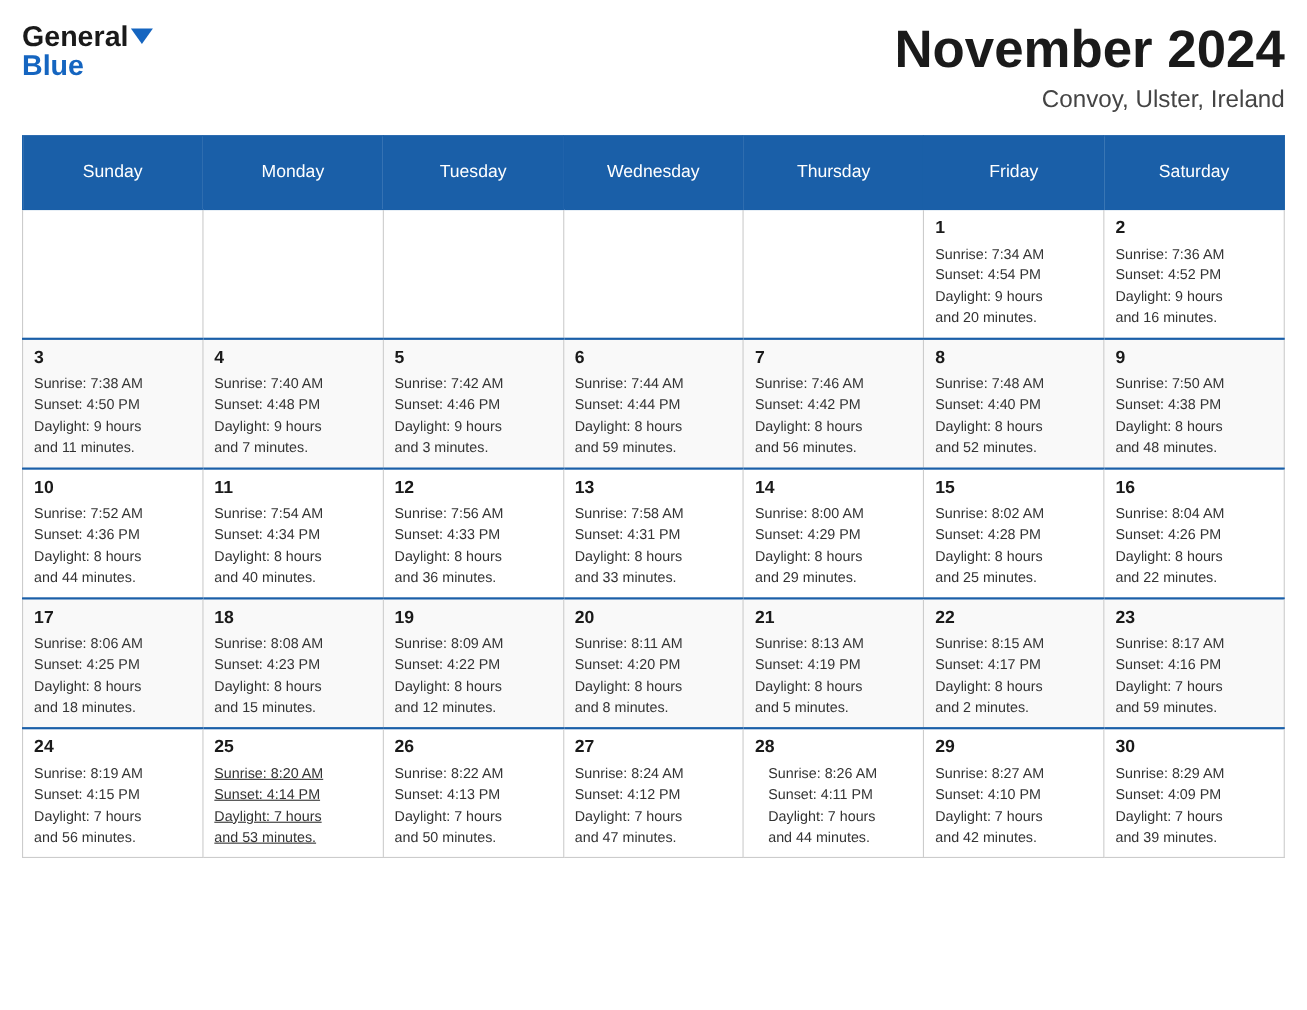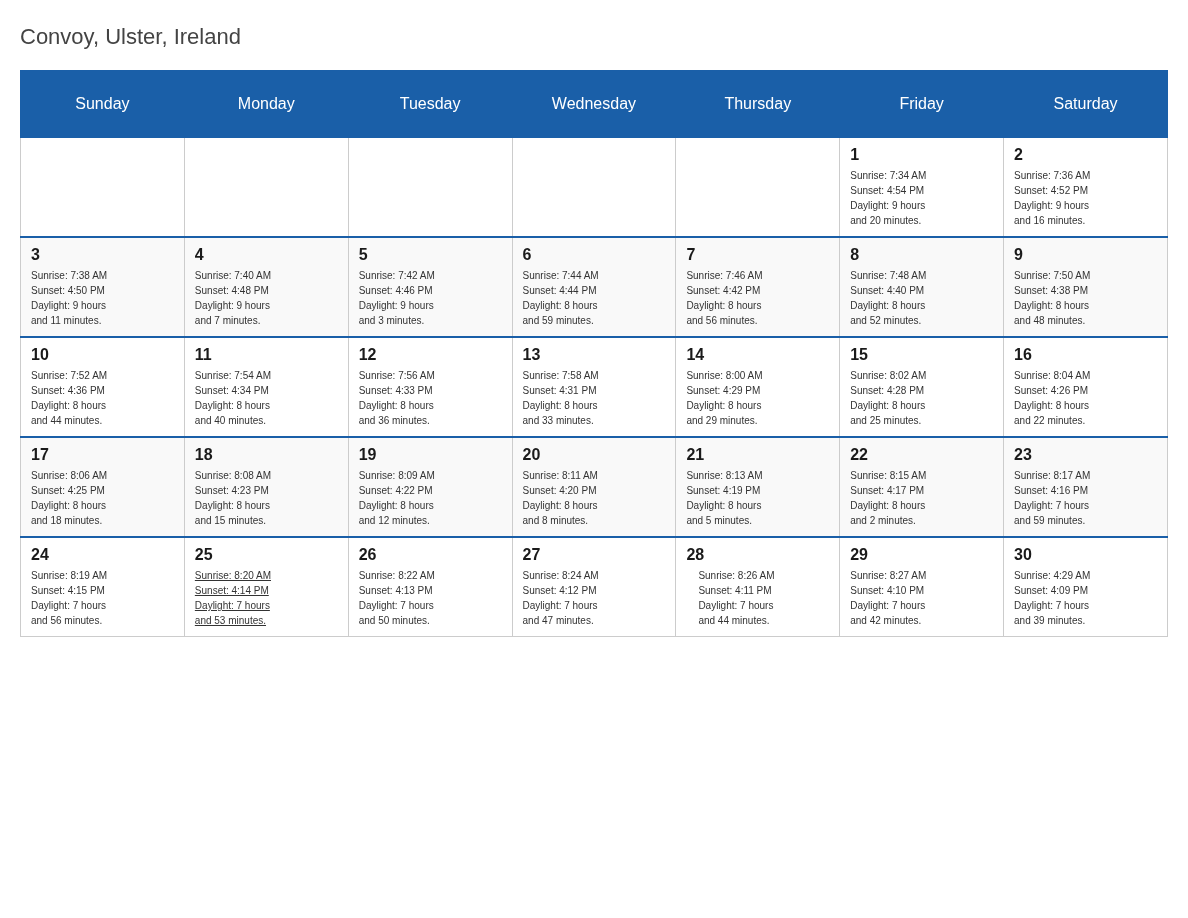--- a/index.html
+++ b/index.html
@@ -87,36 +87,44 @@
       background: #f9f9f9;
     }
     .day-number {
       font-size: 16px;
       font-weight: bold;
       color: #1a1a1a;
       display: block;
       margin-bottom: 4px;
     }
     .day-info {
-      font-size: 10px;
+      font-size: 13px;
       color: #333;
       line-height: 1.5;
     }
     .empty-cell {
       background: #f5f5f5;
     }
     .row-divider td {
       border-top: 2px solid #1a5fa8;
     }
   </style>
 </head>
 <body>
 
 <div class="header">
+  <div class="logo">
+    <div class="logo-row">
+      <span class="logo-general">General</span>
+      <span class="logo-triangle"></span>
+    </div>
+    <span class="logo-blue">Blue</span>
+  </div>
   <div class="title-section">
+    <div class="calendar-title">November 2024</div>
     <div class="calendar-subtitle">Convoy, Ulster, Ireland</div>
   </div>
 </div>
 
 <table class="calendar-table">
   <thead>
     <tr>
       <th>Sunday</th>
       <th>Monday</th>
       <th>Tuesday</th>
@@ -339,20 +347,20 @@
         </td>
         <td>
           <span class="day-number">29</span>
           <div class="day-info" style="white-space: pre-line;">Sunrise: 8:27 AM
 Sunset: 4:10 PM
 Daylight: 7 hours
 and 42 minutes.</div>
         </td>
         <td>
           <span class="day-number">30</span>
-          <div class="day-info" style="white-space: pre-line;">Sunrise: 4:29 AM
+          <div class="day-info" style="white-space: pre-line;">Sunrise: 8:29 AM
 Sunset: 4:09 PM
 Daylight: 7 hours
 and 39 minutes.</div>
         </td>
       </tr>
     </tbody>
 </table>
 
 </body></html>

